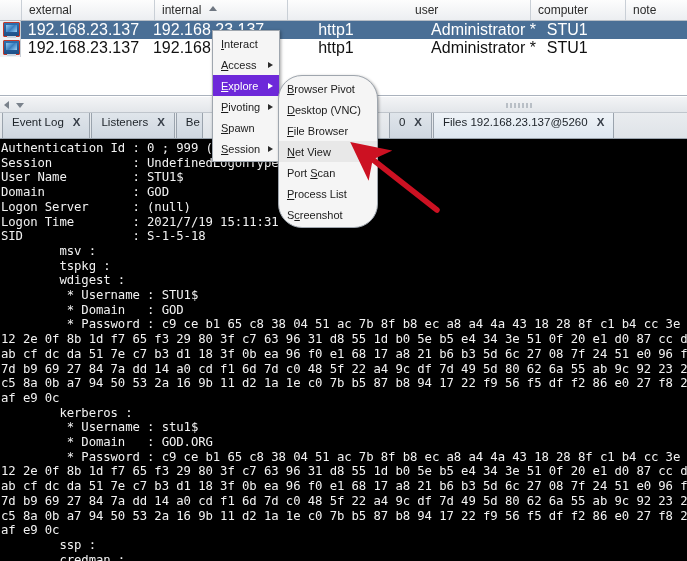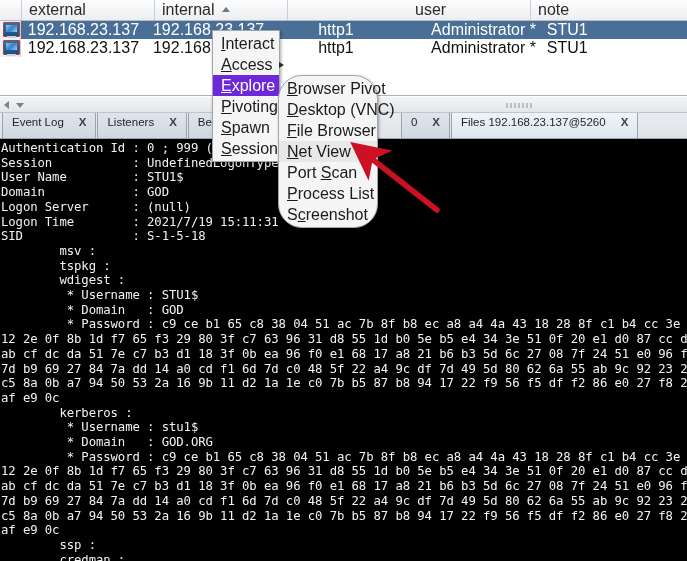--- a/index.html
+++ b/index.html
@@ -24,21 +24,21 @@
     box-sizing: border-box;
   }
   .thead {
     display: flex;
     height: 21px;
     background: linear-gradient(#fdfdfd, #eceef1);
     border-bottom: 1px solid #b6bdc6;
     box-sizing: border-box;
   }
   .th {
-    font-size: 16px;
+    font-size: 12px;
     color: #2b2b2b;
     line-height: 20px;
     padding-left: 7px;
     border-right: 1px solid #c9cfd6;
     box-sizing: border-box;
     position: relative;
     white-space: nowrap;
     overflow: hidden;
   }
   .th.gutter { width: 22px; padding-left: 0; }
@@ -158,21 +158,21 @@
     box-sizing: border-box;
     display: flex;
     align-items: flex-end;
     padding-left: 2px;
     overflow: hidden;
   }
   .tab {
     height: 23px;
     display: flex;
     align-items: center;
-    gap: 15px;
+    gap: 9px;
     padding: 16px 9px;
     margin-right: 1px;
     font-size: 11.5px;
     color: #20262c;
     background: linear-gradient(#e4e9ee, #cfd7e0);
     border: 1px solid #9aa3ad;
     border-bottom: none;
     border-radius: 2px 2px 0 0;
     box-sizing: border-box;
     white-space: nowrap;
@@ -209,21 +209,21 @@
     box-sizing: border-box;
     z-index: 30;
   }
   #menu-main { left: 212px; top: 30px; width: 68px; }
   #menu-sub  { left: 278px; top: 75px; width: 100px; border-radius: 24px; }
   .mi {
     height: 21px;
     display: flex;
     align-items: center;
     padding: 0 6px 0 8px;
-    font-size: 16px;
+    font-size: 11px;
     color: #1b1b1b;
     box-sizing: border-box;
     position: relative;
     white-space: nowrap;
   }
   .mi .lbl { flex: 1; }
   .mi .lbl u { text-decoration: underline; }
   .mi.hl-blue { background: #6d28d9; color: #ffffff; }
   .mi.hl-gray { background: #e8e8e8; justify-content: flex-end; }
   .mi-arrow {
@@ -251,20 +251,21 @@
 
   <div class="table-panel">
     <div class="table-gutter-col"></div>
 
     <div class="thead">
       <div class="th gutter"></div>
       <div class="th c-external">external</div>
       <div class="th c-internal"><span>internal</span><span class="sort-arrow"></span></div>
       <div class="th c-listener">listener</div>
       <div class="th c-user">user</div>
+      <div class="th c-computer">computer</div>
       <div class="th c-note">note</div>
     </div>
 
     <div class="table-blank"></div>
 
     <div class="trow selected">
       <div class="td gutter"><span class="beacon-icon"></span></div>
       <div class="td c-external">192.168.23.137</div>
       <div class="td c-internal">192.168.23.137</div>
       <div class="td c-listener">http1</div>

